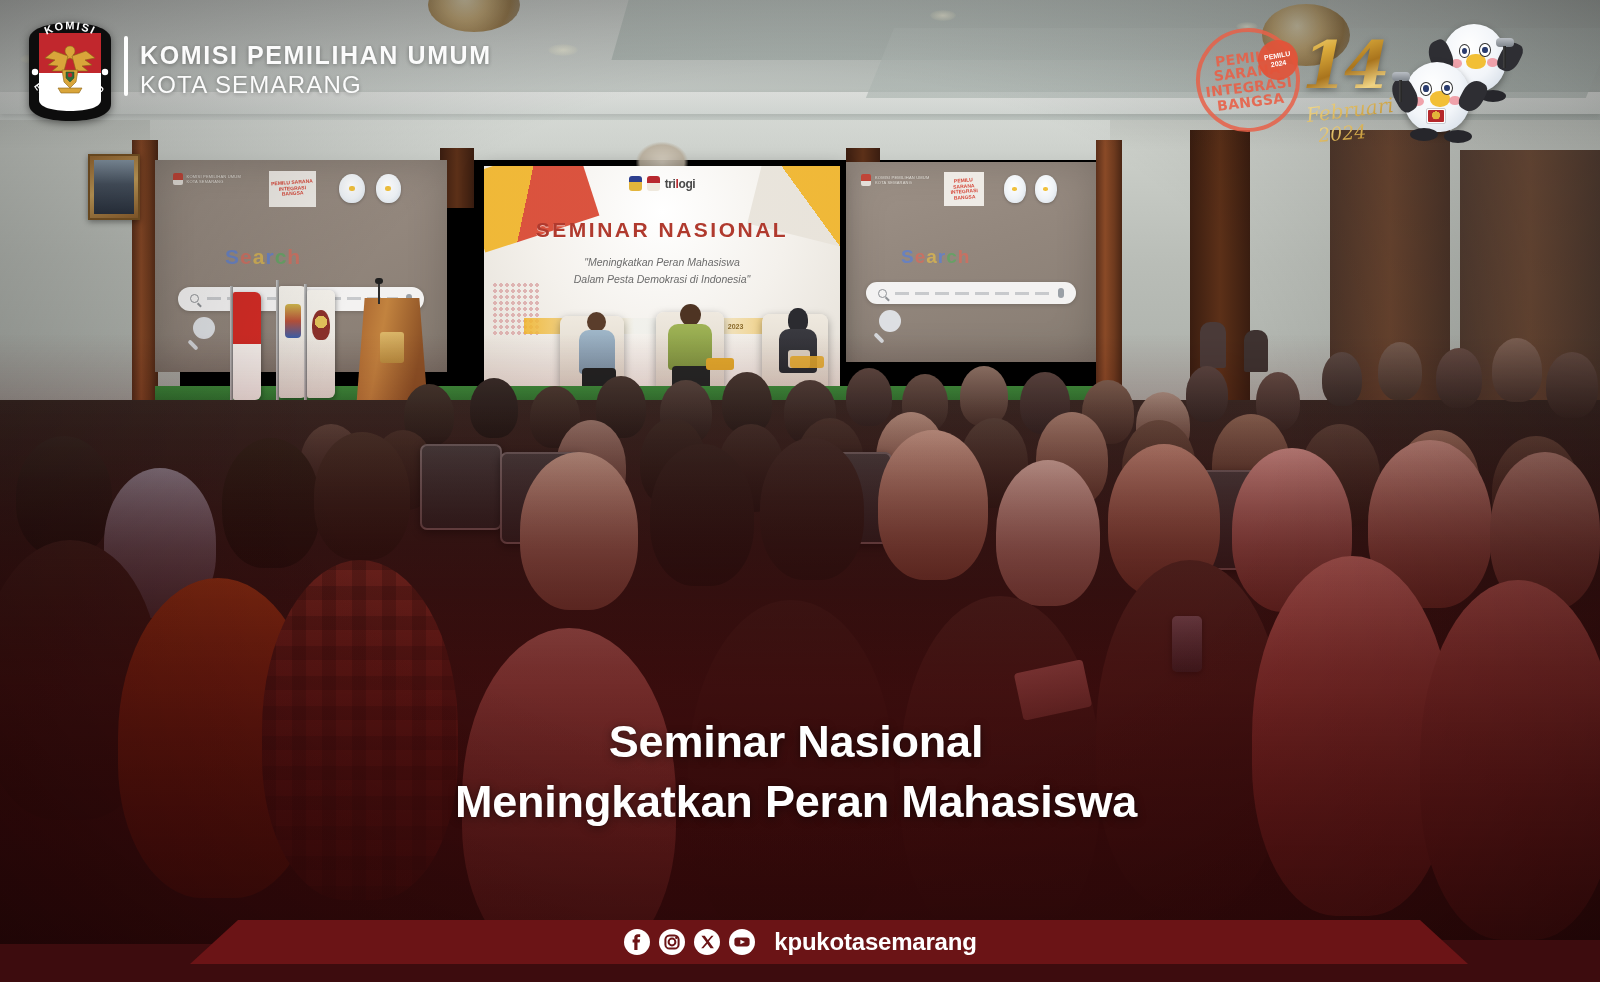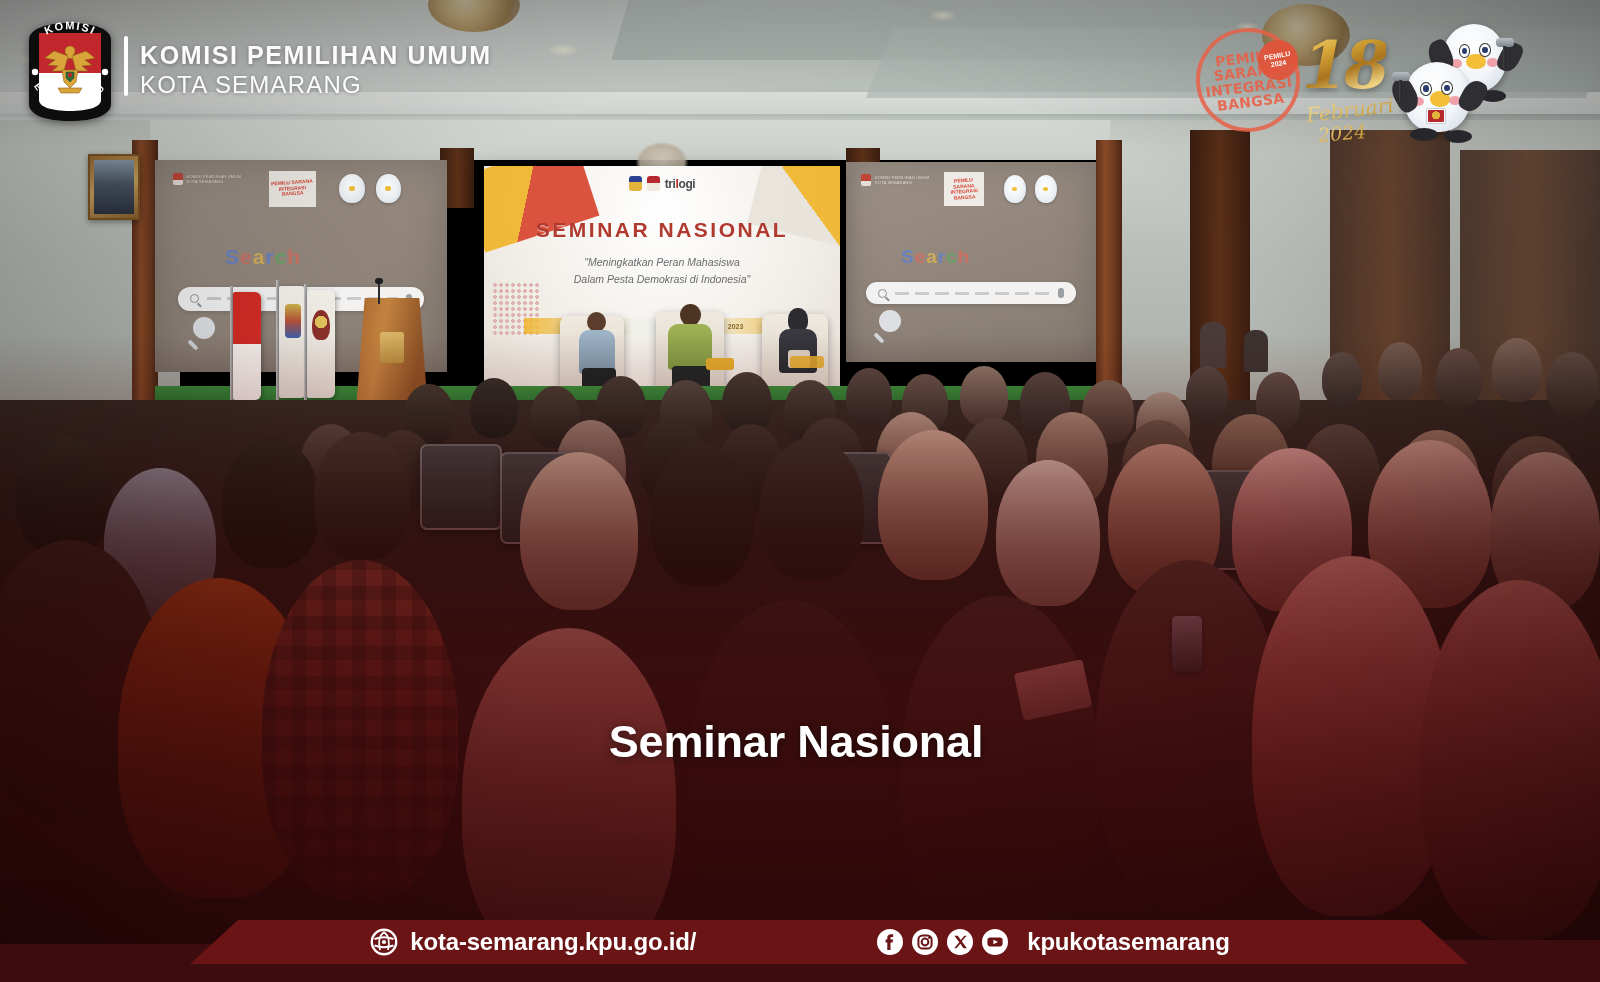--- a/index.html
+++ b/index.html
@@ -678,21 +678,21 @@
     </div>
 
     <div class="stamp">
       <span>PEMILU SARANA INTEGRASI BANGSA</span>
     </div>
     <div class="stamp-dot">
       <b>PEMILU 2024</b>
     </div>
 
     <div class="date14">
-      <div class="d14-num">18</div>
+      <div class="d14-num">14</div>
       <div class="d14-m">Februari</div>
       <div class="d14-y">2024</div>
     </div>
 
     <div class="mascots">
 
       <div class="mbird" style="left:52px;top:6px;width:64px;height:68px;">
         <div class="mbeak" style="left:38%;top:44%;width:30%;height:22%;"></div>
         <div class="meye" style="left:26%;top:30%;width:18%;height:20%;"></div>
         <div class="meye" style="left:58%;top:28%;width:18%;height:20%;"></div>
@@ -721,43 +721,31 @@
         <div class="nh" style="left:0;top:0;"></div>
           <div class="ns" style="left:7px;top:8px;"></div>
       </div>
       <div class="mfoot" style="left:20px;top:110px;width:28px;height:13px;"></div>
       <div class="mfoot" style="left:54px;top:112px;width:28px;height:13px;"></div>
     </div>
   </div>
 
   <div class="title-block">
     <div class="title-line">Seminar Nasional</div>
+    <div class="title-line">Meningkatkan Peran Mahasiswa</div>
   </div>
 
   <div class="footer-band">
     <div class="footer-dark-l"></div>
     <div class="footer-dark-r"></div>
     <div class="footer-trap"></div>
     <div class="footer-dark"></div>
 
     <div class="footer-row">
 
-      <div class="f-item">
-        <span class="f-icon">
-          <svg viewBox="0 0 28 28" width="28" height="28">
-            <circle cx="14" cy="14" r="12.2" fill="none" stroke="#ffffff" stroke-width="2.4"></circle>
-            <circle cx="14" cy="14" r="2.1" fill="#ffffff"></circle>
-            <path d="M14 4 C9 8 8 13 10 22" fill="none" stroke="#ffffff" stroke-width="2"></path>
-            <path d="M14 4 C19 8 20 13 18 22" fill="none" stroke="#ffffff" stroke-width="2"></path>
-            <path d="M4.5 11 C10 9 18 9 23.5 11" fill="none" stroke="#ffffff" stroke-width="2"></path>
-            <path d="M4.5 17.5 C10 19.5 18 19.5 23.5 17.5" fill="none" stroke="#ffffff" stroke-width="2"></path>
-          </svg>
-        </span>
-        <span class="f-txt">kota-semarang.kpu.go.id/</span>
-      </div>
 
       <div class="f-item">
         <span class="f-icons">
           <span class="f-icon">
             <svg viewBox="0 0 28 28" width="28" height="28">
               <circle cx="14" cy="14" r="13" fill="#ffffff"></circle>
               <path d="M16.6 14.4h-2.1V22h-3.2v-7.6H9.6v-2.8h1.7v-2c0-2.1 1.3-3.4 3.5-3.4h2.4v2.8h-1.6c-.7 0-1.1.3-1.1 1v1.6h2.6l-.5 2.8Z" fill="#6b1416"></path>
             </svg>
           </span>
           <span class="f-icon">

